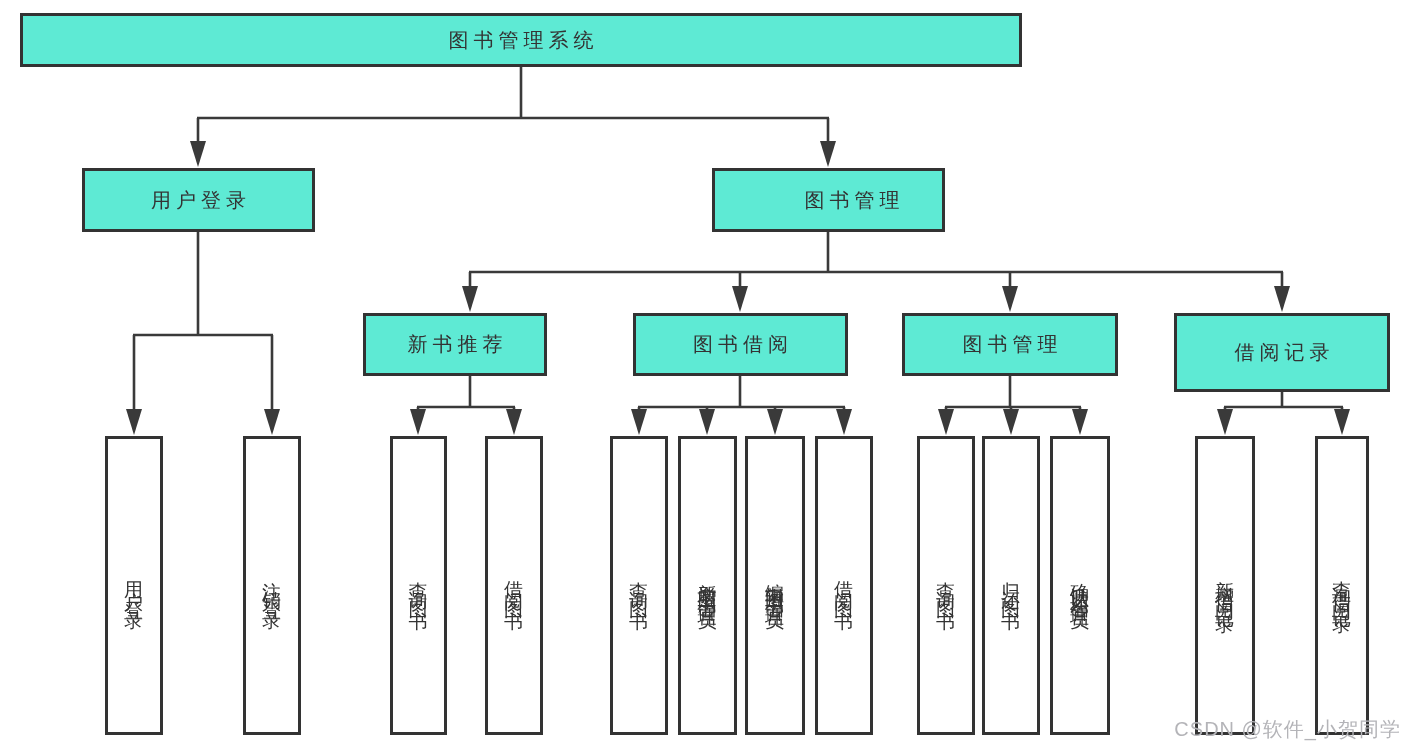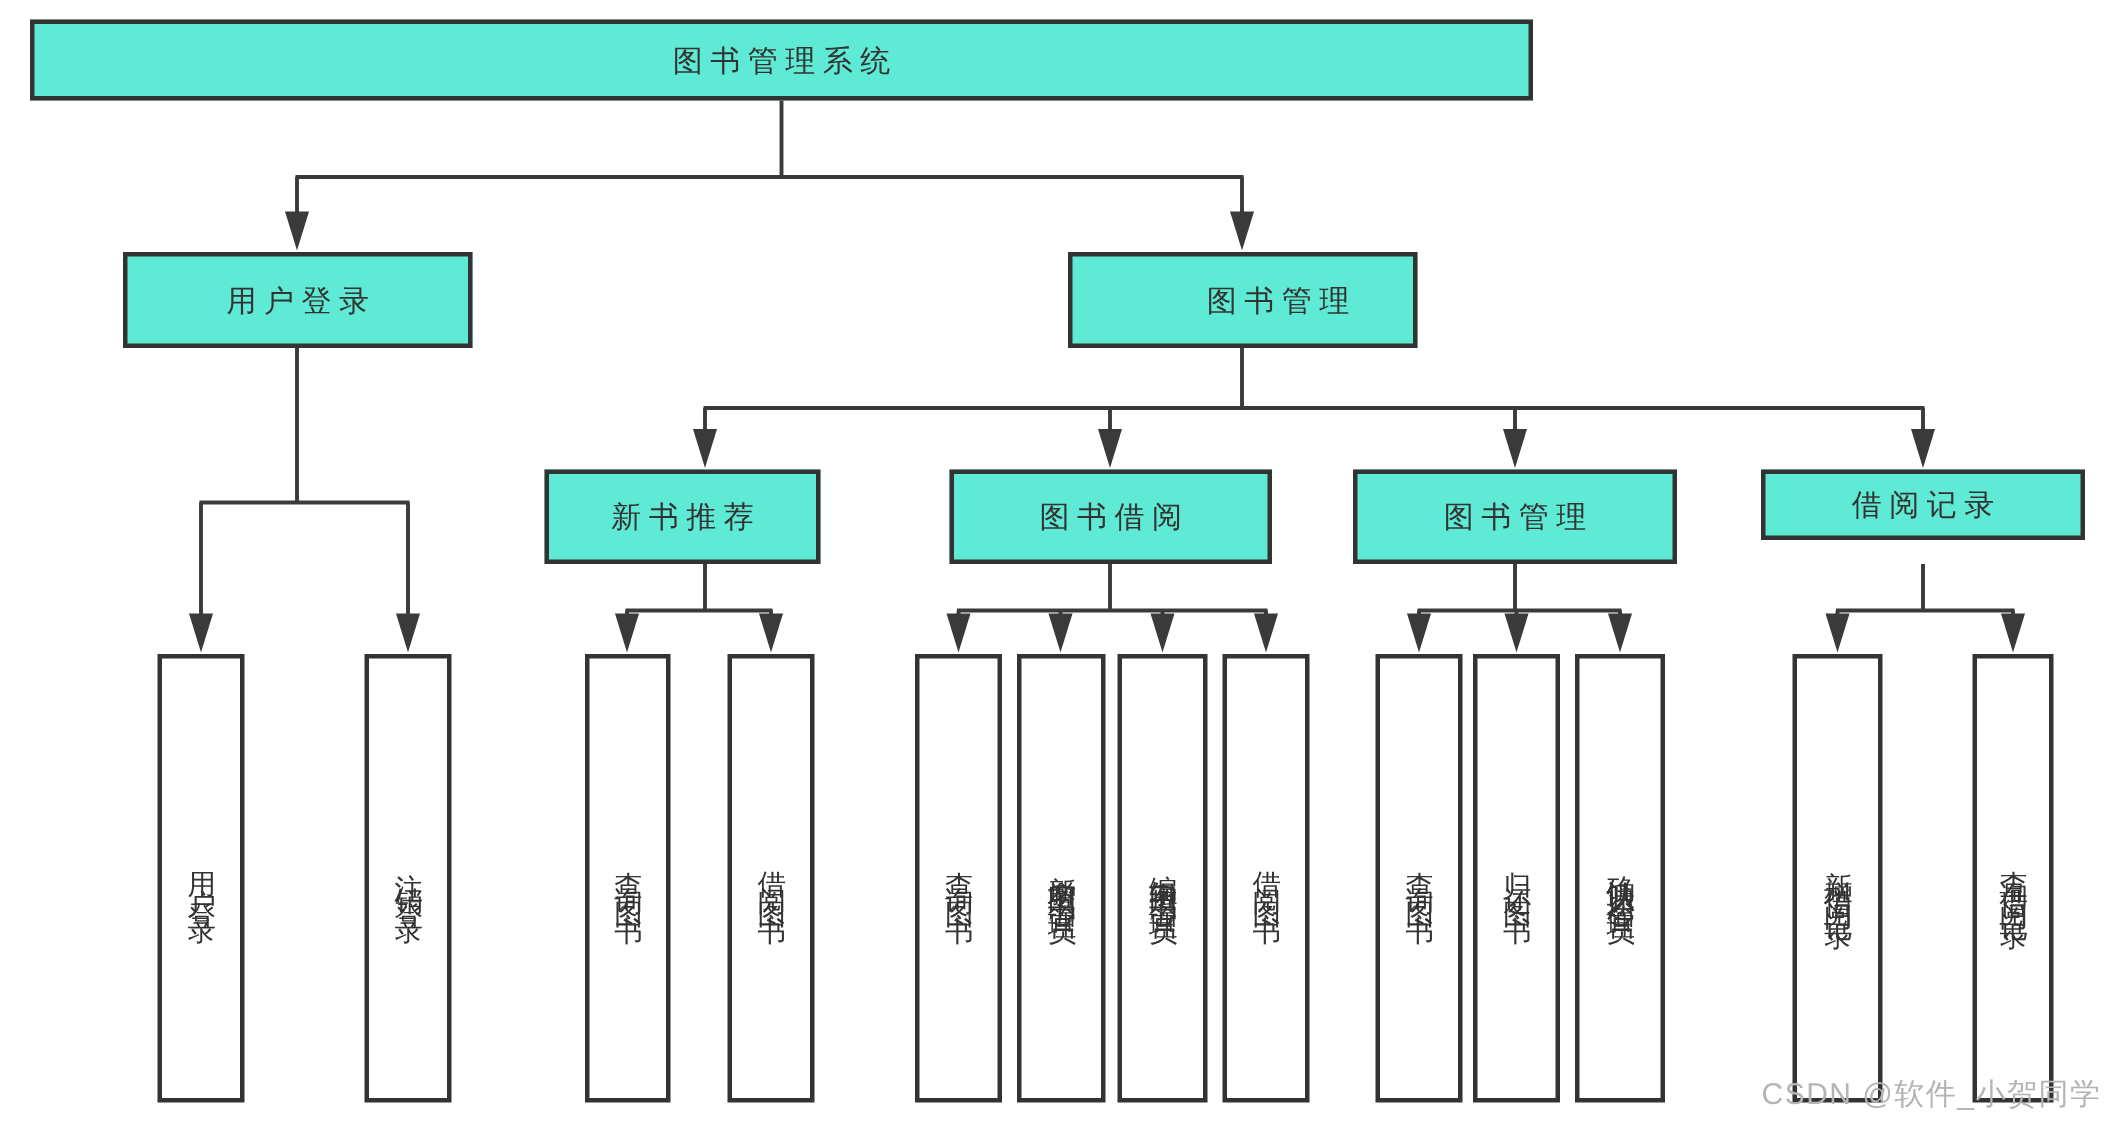--- a/index.html
+++ b/index.html
@@ -48,21 +48,21 @@
   }
   .leaf.sp-mid .vlabel{letter-spacing:7px;}
   .leaf.sp-tight .vlabel{letter-spacing:4px;}
 
   #n-root{left:20px;top:13px;width:1002px;height:54px;}
   #n-ul{left:82px;top:168px;width:233px;height:64px;}
   #n-bm{left:712px;top:168px;width:233px;height:64px;padding-left:47px;}
   #n-nb{left:363px;top:313px;width:184px;height:63px;align-items:center;}
   #n-bb{left:633px;top:313px;width:215px;height:63px;justify-content:center;}
   #n-cb{left:902px;top:313px;width:216px;height:63px;}
-  #n-br{left:1174px;top:313px;width:216px;height:47px;}
+  #n-br{left:1174px;top:313px;width:216px;height:79px;}
 
   #lf1{left:105px;width:58px;}
   #lf2{left:243px;width:58px;}
   #lf3{left:390px;width:57px;}
   #lf4{left:485px;width:58px;}
   #lf5{left:610px;width:58px;}
   #lf6{left:678px;width:59px;}
   #lf7{left:745px;width:60px;}
   #lf8{left:815px;width:58px;}
   #lf9{left:917px;width:58px;}

